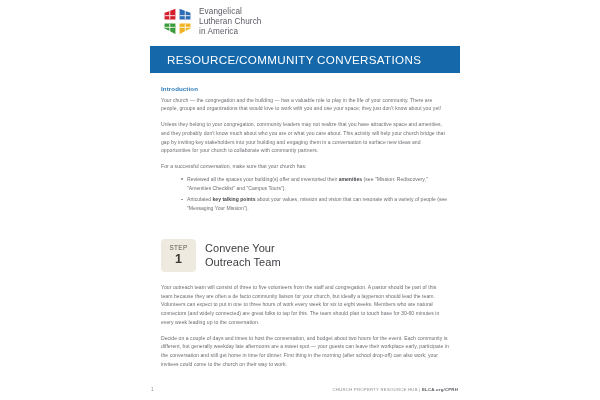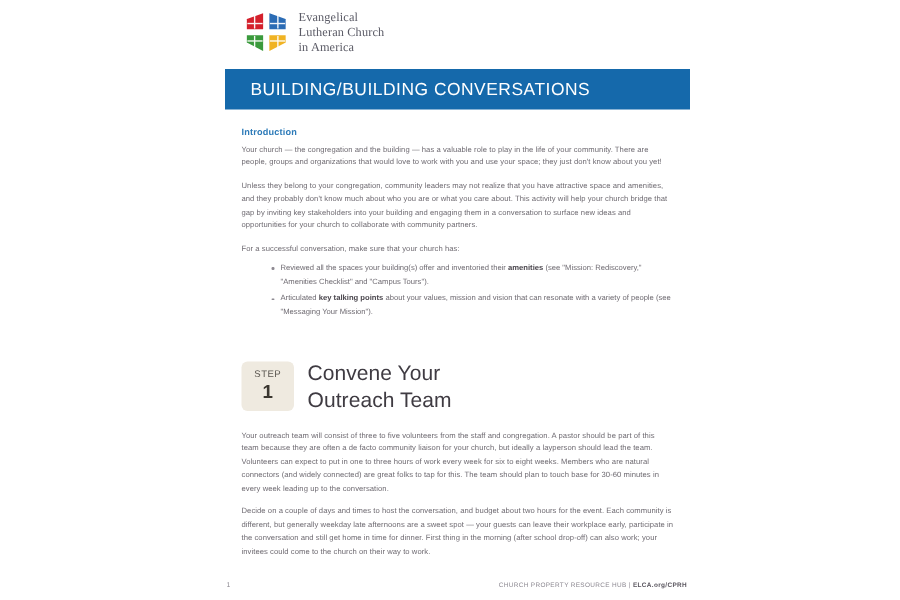--- a/index.html
+++ b/index.html
@@ -43,21 +43,20 @@
     flex: none;
     display: block;
   }
   .brand-words {
     font-size: 8.2px;
     line-height: 1.22;
     color: #5b5b66;
     letter-spacing: 0.1px;
     padding-top: 1px;
     white-space: pre-line;
-    font-family: Liberation Serif, serif;
   }
   .hub-title {
     text-align: right;
     font-size: 8.1px;
     font-weight: bold;
     letter-spacing: 0.55px;
     color: #3b3b44;
     line-height: 1.42;
     padding-top: 3px;
     white-space: pre-line;
@@ -150,21 +149,21 @@
     line-height: 1;
     margin-bottom: 1px;
   }
   .step-badge-number {
     font-size: 12.5px;
     font-weight: bold;
     color: #3b3730;
     line-height: 1;
   }
   .step-title {
-    font-size: 14px;
+    font-size: 11px;
     color: #3f3b42;
     line-height: 1.32;
     letter-spacing: 0.05px;
     white-space: pre-line;
   }
 
   
   .footer {
     position: absolute;
     left: 0;
@@ -224,21 +223,21 @@
           <rect x="2" y="29" width="60" height="6" fill="#ffffff"></rect>
         </svg>
       </span>
       <span class="brand-words">Evangelical
 Lutheran Church
 in America</span>
     </div>
   </div>
 
   <div class="title-band">
-    <span class="title-band-text">BUILDING/BUILDING CONVERSATIONS</span>
+    <span class="title-band-text">RESOURCE/COMMUNITY CONVERSATIONS</span>
   </div>
 
   <div class="content">
 
     <div class="section-heading">Introduction</div>
 
     <p class="body-text">Your church — the congregation and the building — has a valuable role to play in the life of your community. There are people, groups and organizations that would love to work with you and use your space; they just don't know about you yet!</p>
 
     <p class="body-text">Unless they belong to your congregation, community leaders may not realize that you have attractive space and amenities, and they probably don't know much about who you are or what you care about. This activity will help your church bridge that gap by inviting key stakeholders into your building and engaging them in a conversation to surface new ideas and opportunities for your church to collaborate with community partners.</p>
 

